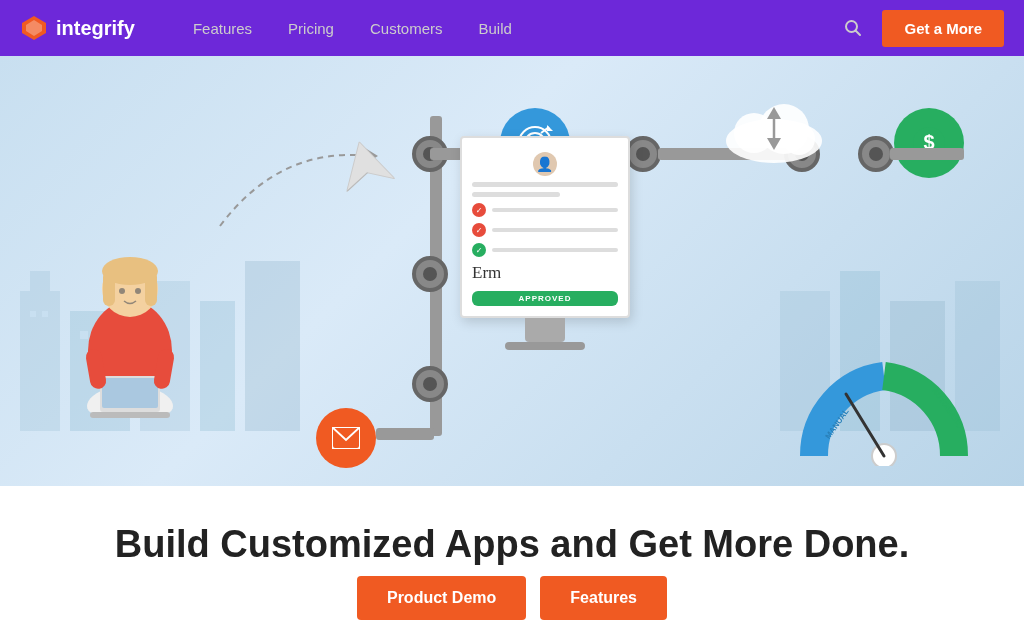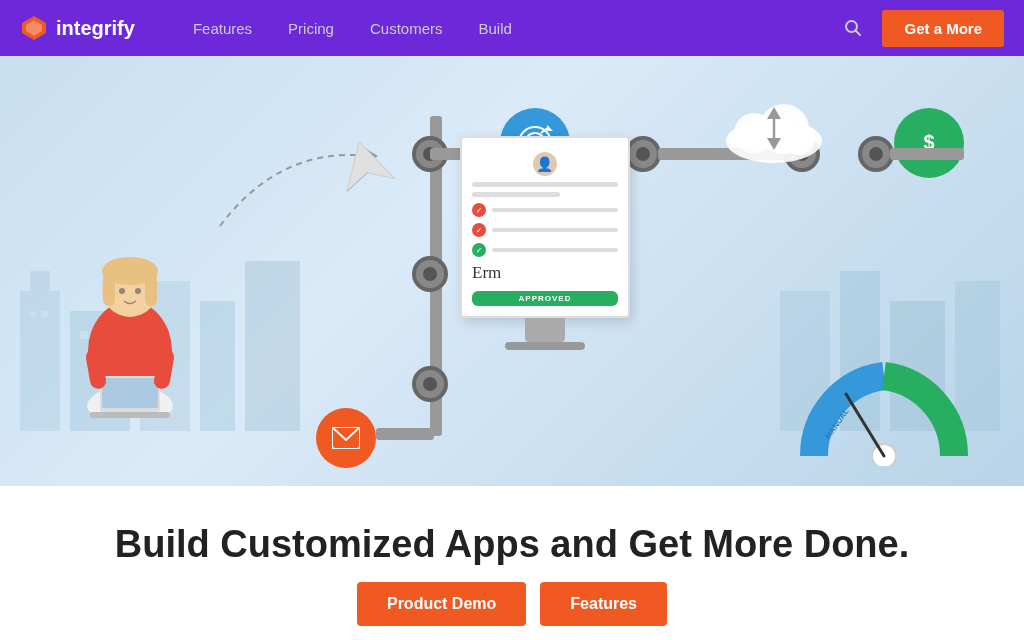--- a/index.html
+++ b/index.html
@@ -242,21 +242,21 @@
     
     .hero-text {
       text-align: center;
       padding: 36px 20px 28px;
       background: #fff;
     }
     .hero-title {
       font-size: 38px;
       font-weight: 800;
       color: #222;
-      margin-bottom: 14px;
+      margin-bottom: 8px;
       line-height: 1.2;
     }
     .hero-subtitle {
       font-size: 18px;
       color: #555;
       margin-bottom: 26px;
     }
     .hero-buttons {
       display: flex;
       justify-content: center;

